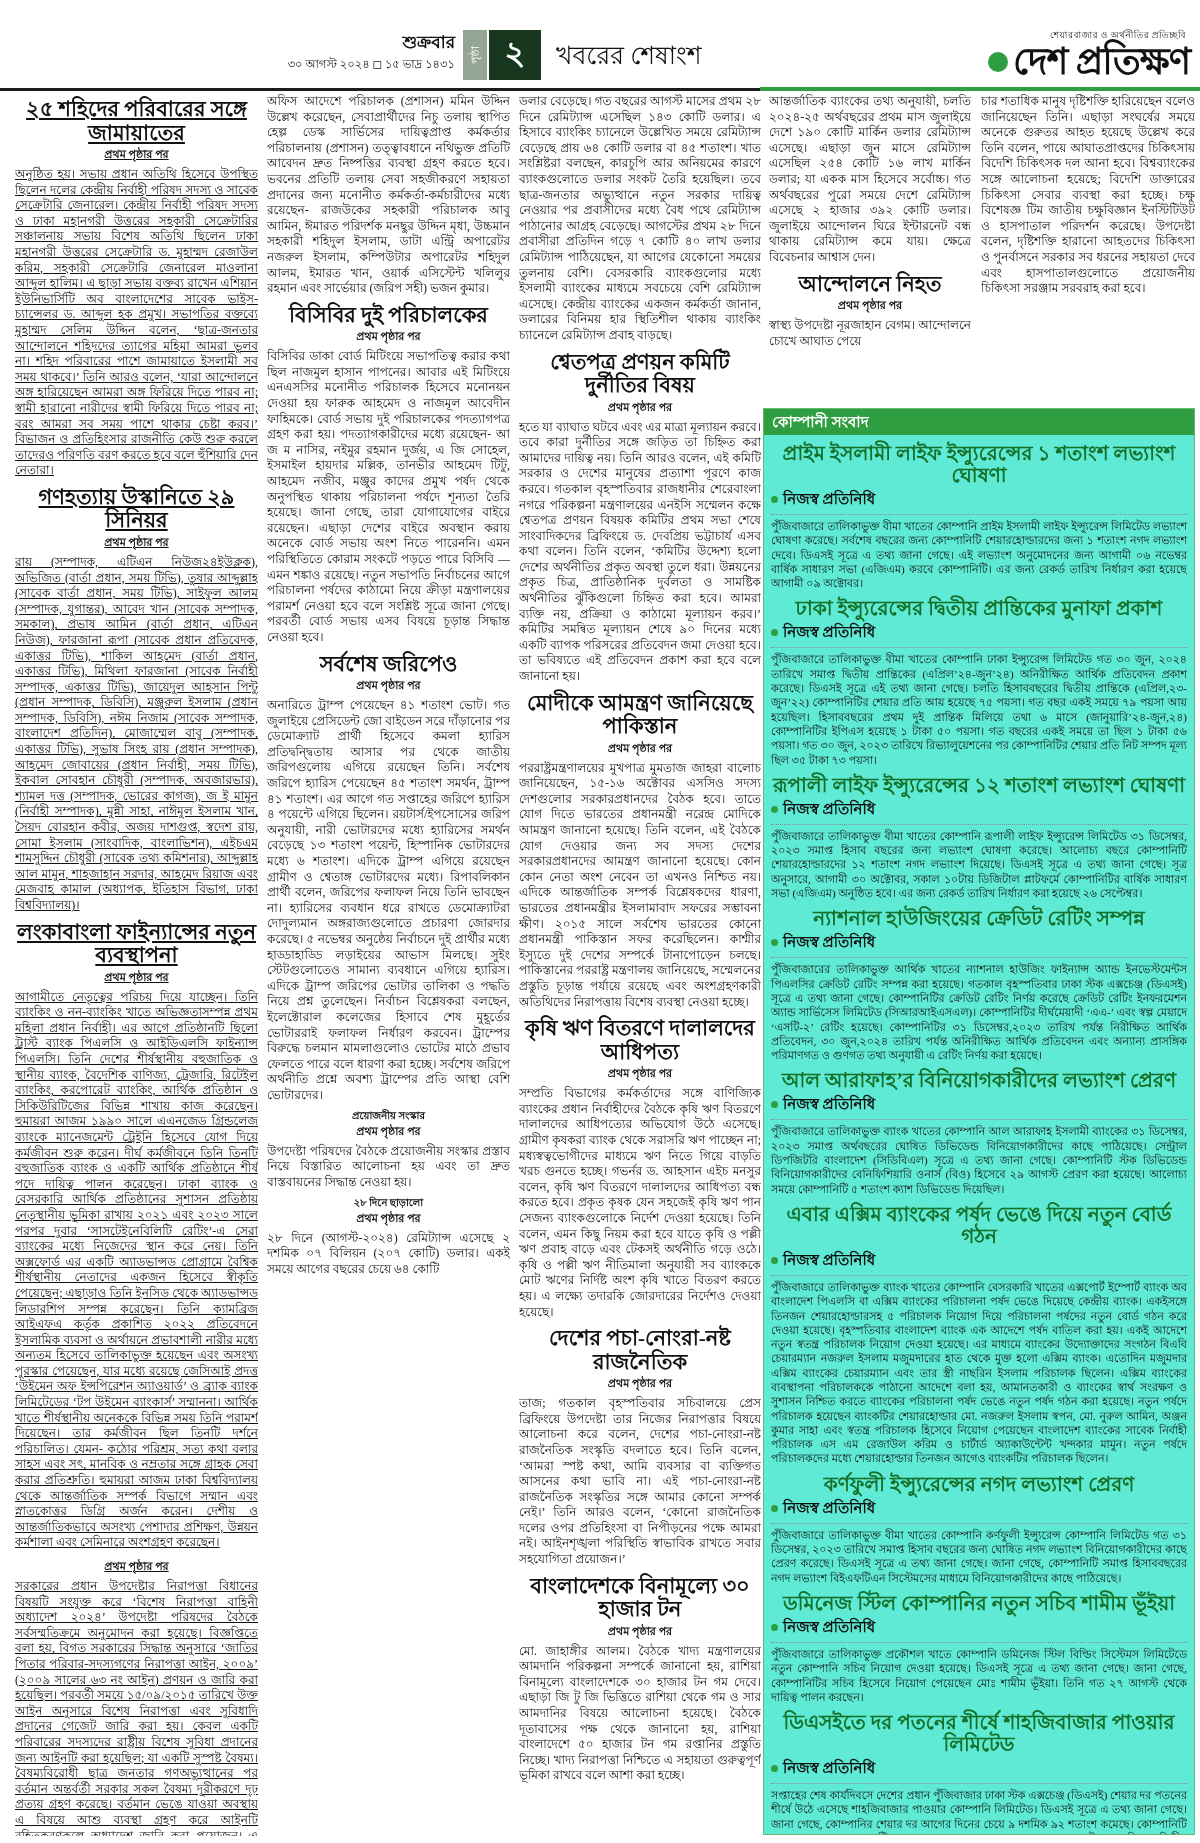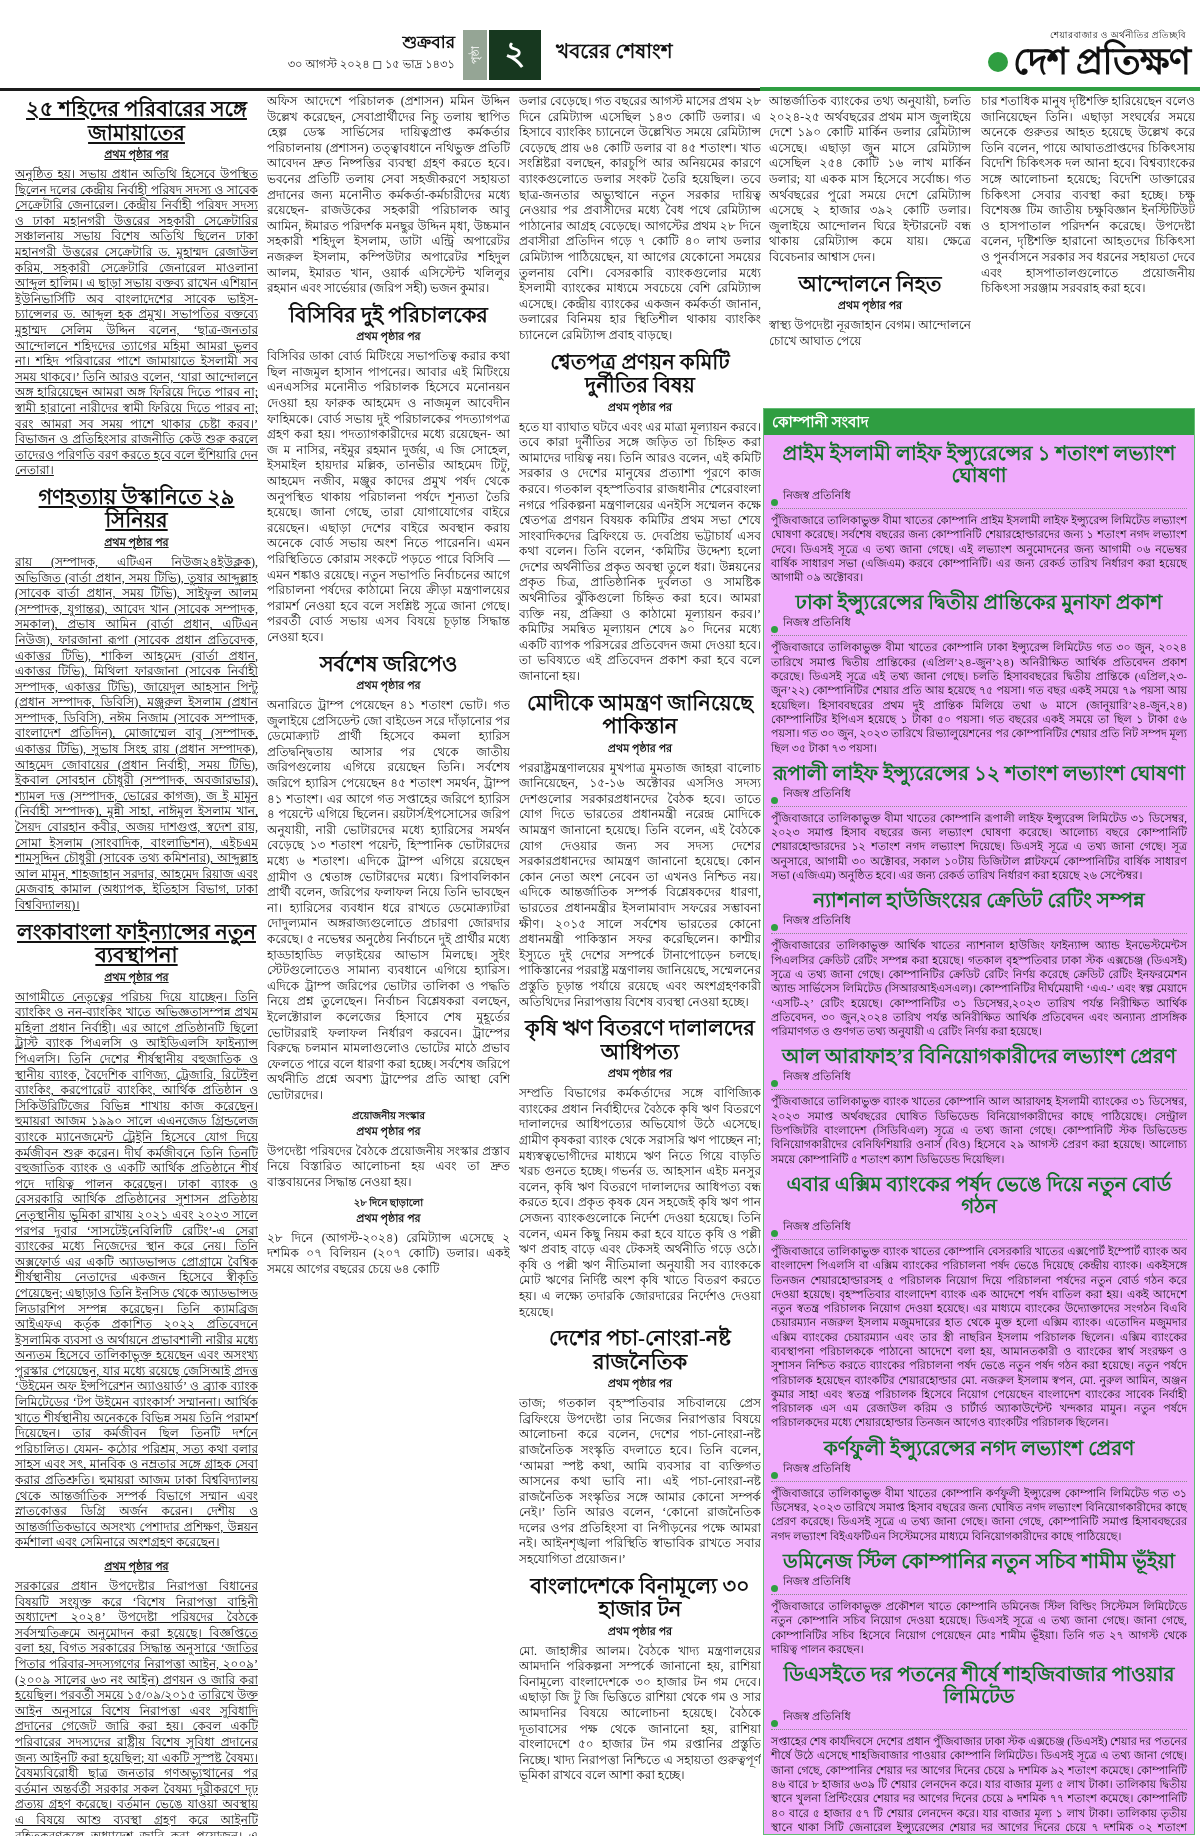--- a/index.html
+++ b/index.html
@@ -8,48 +8,48 @@
   
   .masthead{position:absolute;top:26px;left:0;width:1200px;height:62px;}
   .date-block{position:absolute;left:190px;top:8px;width:265px;text-align:right;}
   .date-day{font-size:17px;font-weight:bold;line-height:1.1;}
   .date-line{font-size:11.5px;margin-top:3px;}
   .page-strip{position:absolute;left:463px;top:4px;width:24px;height:50px;background:#95a595;
               color:#fff;font-size:11px;display:flex;align-items:center;justify-content:center;
               writing-mode:vertical-rl;transform:rotate(180deg);}
   .page-num{position:absolute;left:489px;top:4px;width:52px;height:50px;background:#17381f;
             color:#fff;font-size:32px;font-weight:bold;display:flex;align-items:center;justify-content:center;}
-  .section-title{position:absolute;left:556px;top:10px;font-size:20px;font-weight:bold;letter-spacing:0;}
+  .section-title{position:absolute;left:556px;top:10px;font-size:25px;font-weight:normal;letter-spacing:0;}
   .logo-block{position:absolute;right:10px;top:2px;text-align:right;}
   .logo-tagline{font-size:9px;letter-spacing:.5px;margin-right:4px;}
   .logo-title{font-size:37px;font-weight:bold;line-height:1;letter-spacing:-1px;display:flex;align-items:center;gap:5px;}
   .logo-mark{width:20px;height:20px;border-radius:50%;background:#2f9e41;display:inline-block;flex:0 0 auto;}
   .rule-left{position:absolute;top:88px;left:0;width:760px;height:3px;background:#1c1c1c;}
   .rule-right{position:absolute;top:87px;left:760px;width:440px;height:4px;background:#2f9e41;}
   
   .col{position:absolute;top:94px;overflow:hidden;}
   #col-1{left:15px;width:243px;height:1742px;text-decoration:underline;}
   #col-2{left:267px;width:243px;height:1742px;}
   #col-3{left:519px;width:242px;height:1742px;}
   #col-4{left:769px;width:202px;height:310px;}
   #col-5{left:981px;width:214px;height:310px;}
   .article{margin-bottom:7px;}
   .article-headline{font-size:21px;font-weight:bold;text-align:center;margin:4px 0 0;line-height:1.12;}
   .article-headline.small{font-size:10px;}
   .continued-label{font-size:11px;font-weight:bold;text-align:center;margin:1px 0 2px;}
   .article-body{font-size:12px;line-height:1.3;text-align:justify;word-break:break-word;}
   
   .company-box{position:absolute;left:763px;top:408px;width:432px;height:1427px;
-               border:1.5px solid #63bb74;background:#f0abfc;overflow:hidden;box-sizing:border-box;}
+               border:1.5px solid #63bb74;background:#5eead4;overflow:hidden;box-sizing:border-box;}
   .company-bar{height:26px;background:#2f9e41;color:#fff;font-weight:bold;font-size:15px;
                display:flex;align-items:center;padding-left:8px;}
   .company-inner{padding:0 7px;}
   .c-article{margin-bottom:4px;}
   .c-headline{font-size:20px;font-weight:bold;color:#15702a;text-align:center;margin:7px 0 1px;line-height:1.1;}
-  .byline{display:flex;align-items:flex-end;gap:5px;font-size:11px;font-weight:normal;}
+  .byline{display:flex;align-items:center;gap:5px;font-size:15px;font-weight:bold;}
   .byline .dot{width:7px;height:7px;border-radius:50%;background:#2f9e41;flex:0 0 auto;}
   .byline-rule{border-bottom:1.5px dotted #8a8a8a;margin:2px 0 4px;}
   .c-body{font-size:11px;line-height:1.3;text-align:justify;word-break:break-word;}
 </style>
 </head>
 <body>
 
 <div class="page">
 
   <div class="masthead">

